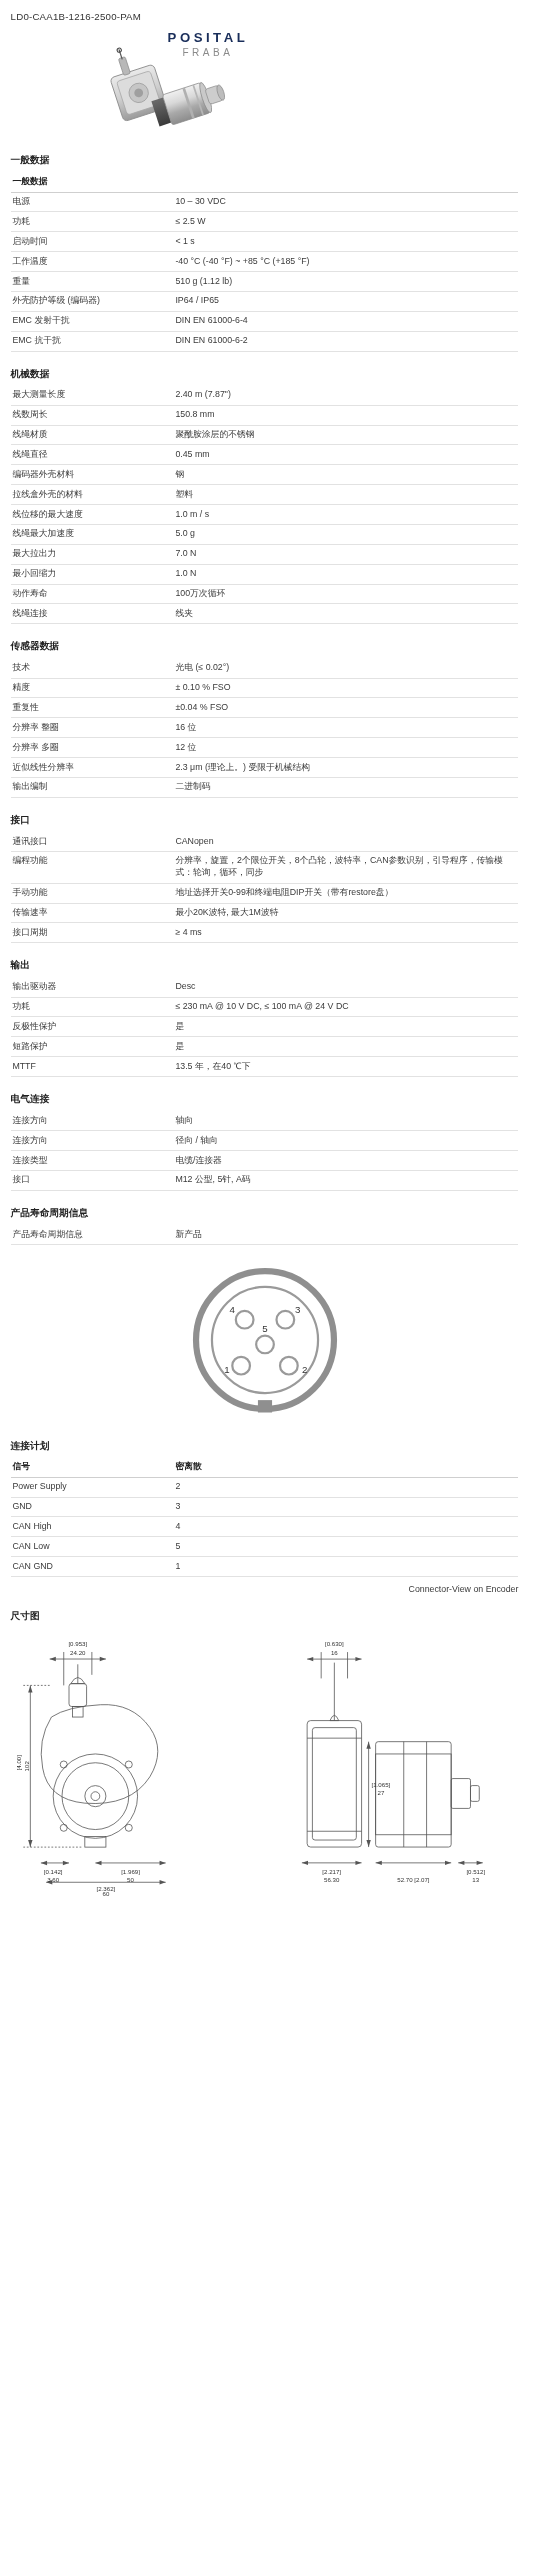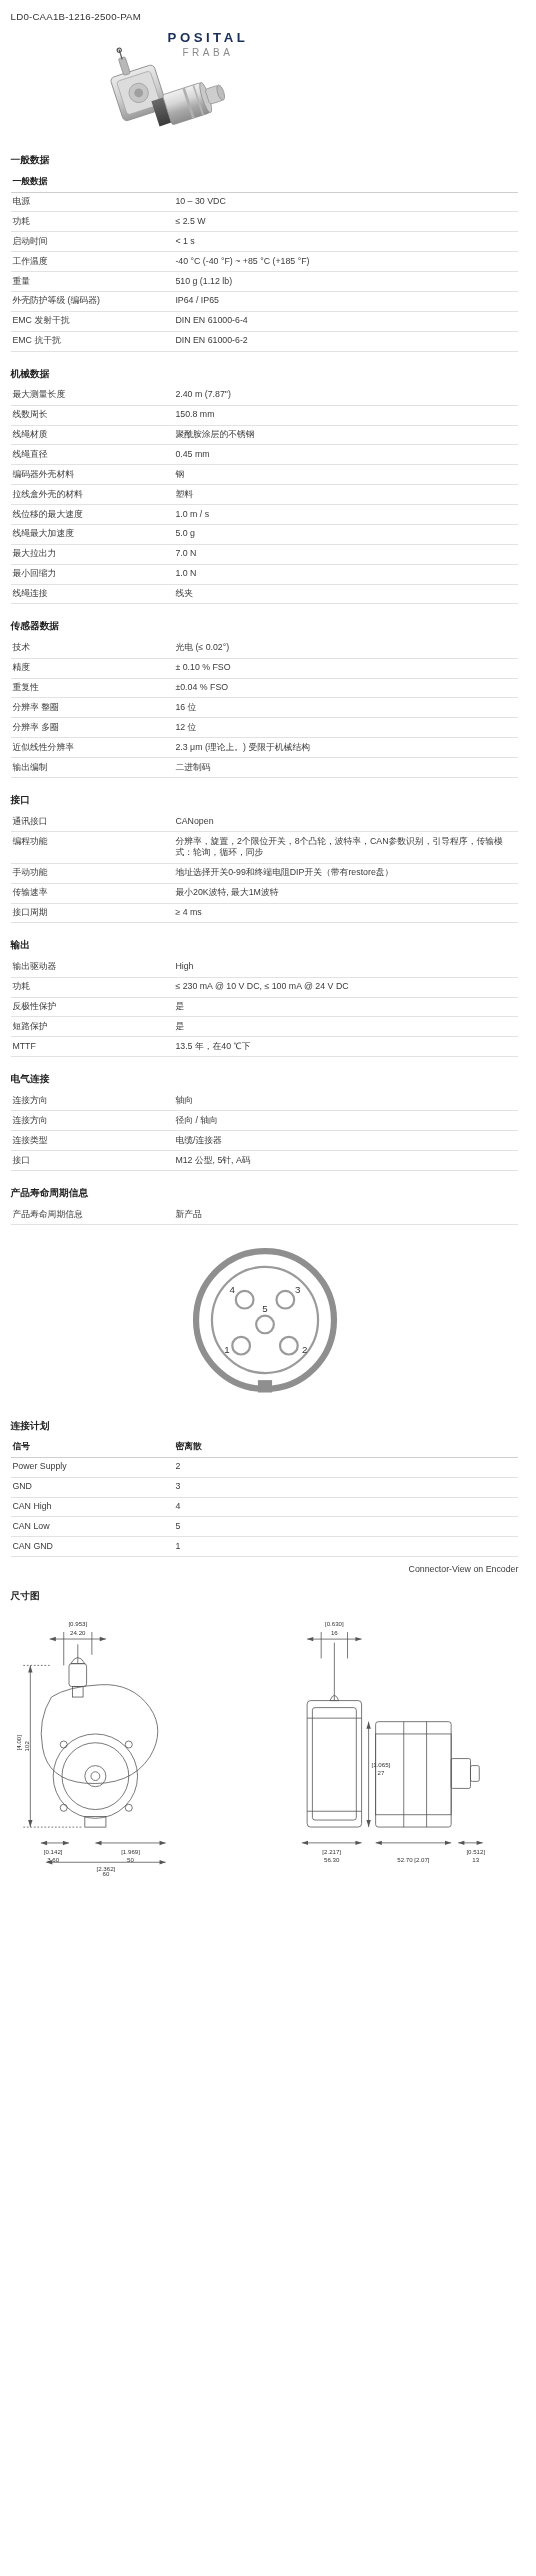--- a/index.html
+++ b/index.html
@@ -238,20 +238,24 @@
         </tr>
     <tr>
           <td class="k">最大拉出力</td>
           <td class="v">7.0 N</td>
         </tr>
     <tr>
           <td class="k">最小回缩力</td>
           <td class="v">1.0 N</td>
         </tr>
     <tr>
+          <td class="k">动作寿命</td>
+          <td class="v">100万次循环</td>
+        </tr>
+    <tr>
           <td class="k">线绳连接</td>
           <td class="v">线夹</td>
         </tr>
   </tbody>
     </table>
 
   <h2 class="section">传感器数据</h2>
   <table class="spec">
       <tbody>
     <tr>
@@ -309,21 +313,21 @@
           <td class="v">≥ 4 ms</td>
         </tr>
   </tbody>
     </table>
 
   <h2 class="section">输出</h2>
   <table class="spec">
       <tbody>
     <tr>
           <td class="k">输出驱动器</td>
-          <td class="v">High</td>
+          <td class="v">Desc</td>
         </tr>
     <tr>
           <td class="k">功耗</td>
           <td class="v">≤ 230 mA @ 10 V DC, ≤ 100 mA @ 24 V DC</td>
         </tr>
     <tr>
           <td class="k">反极性保护</td>
           <td class="v">是</td>
         </tr>
     <tr>

